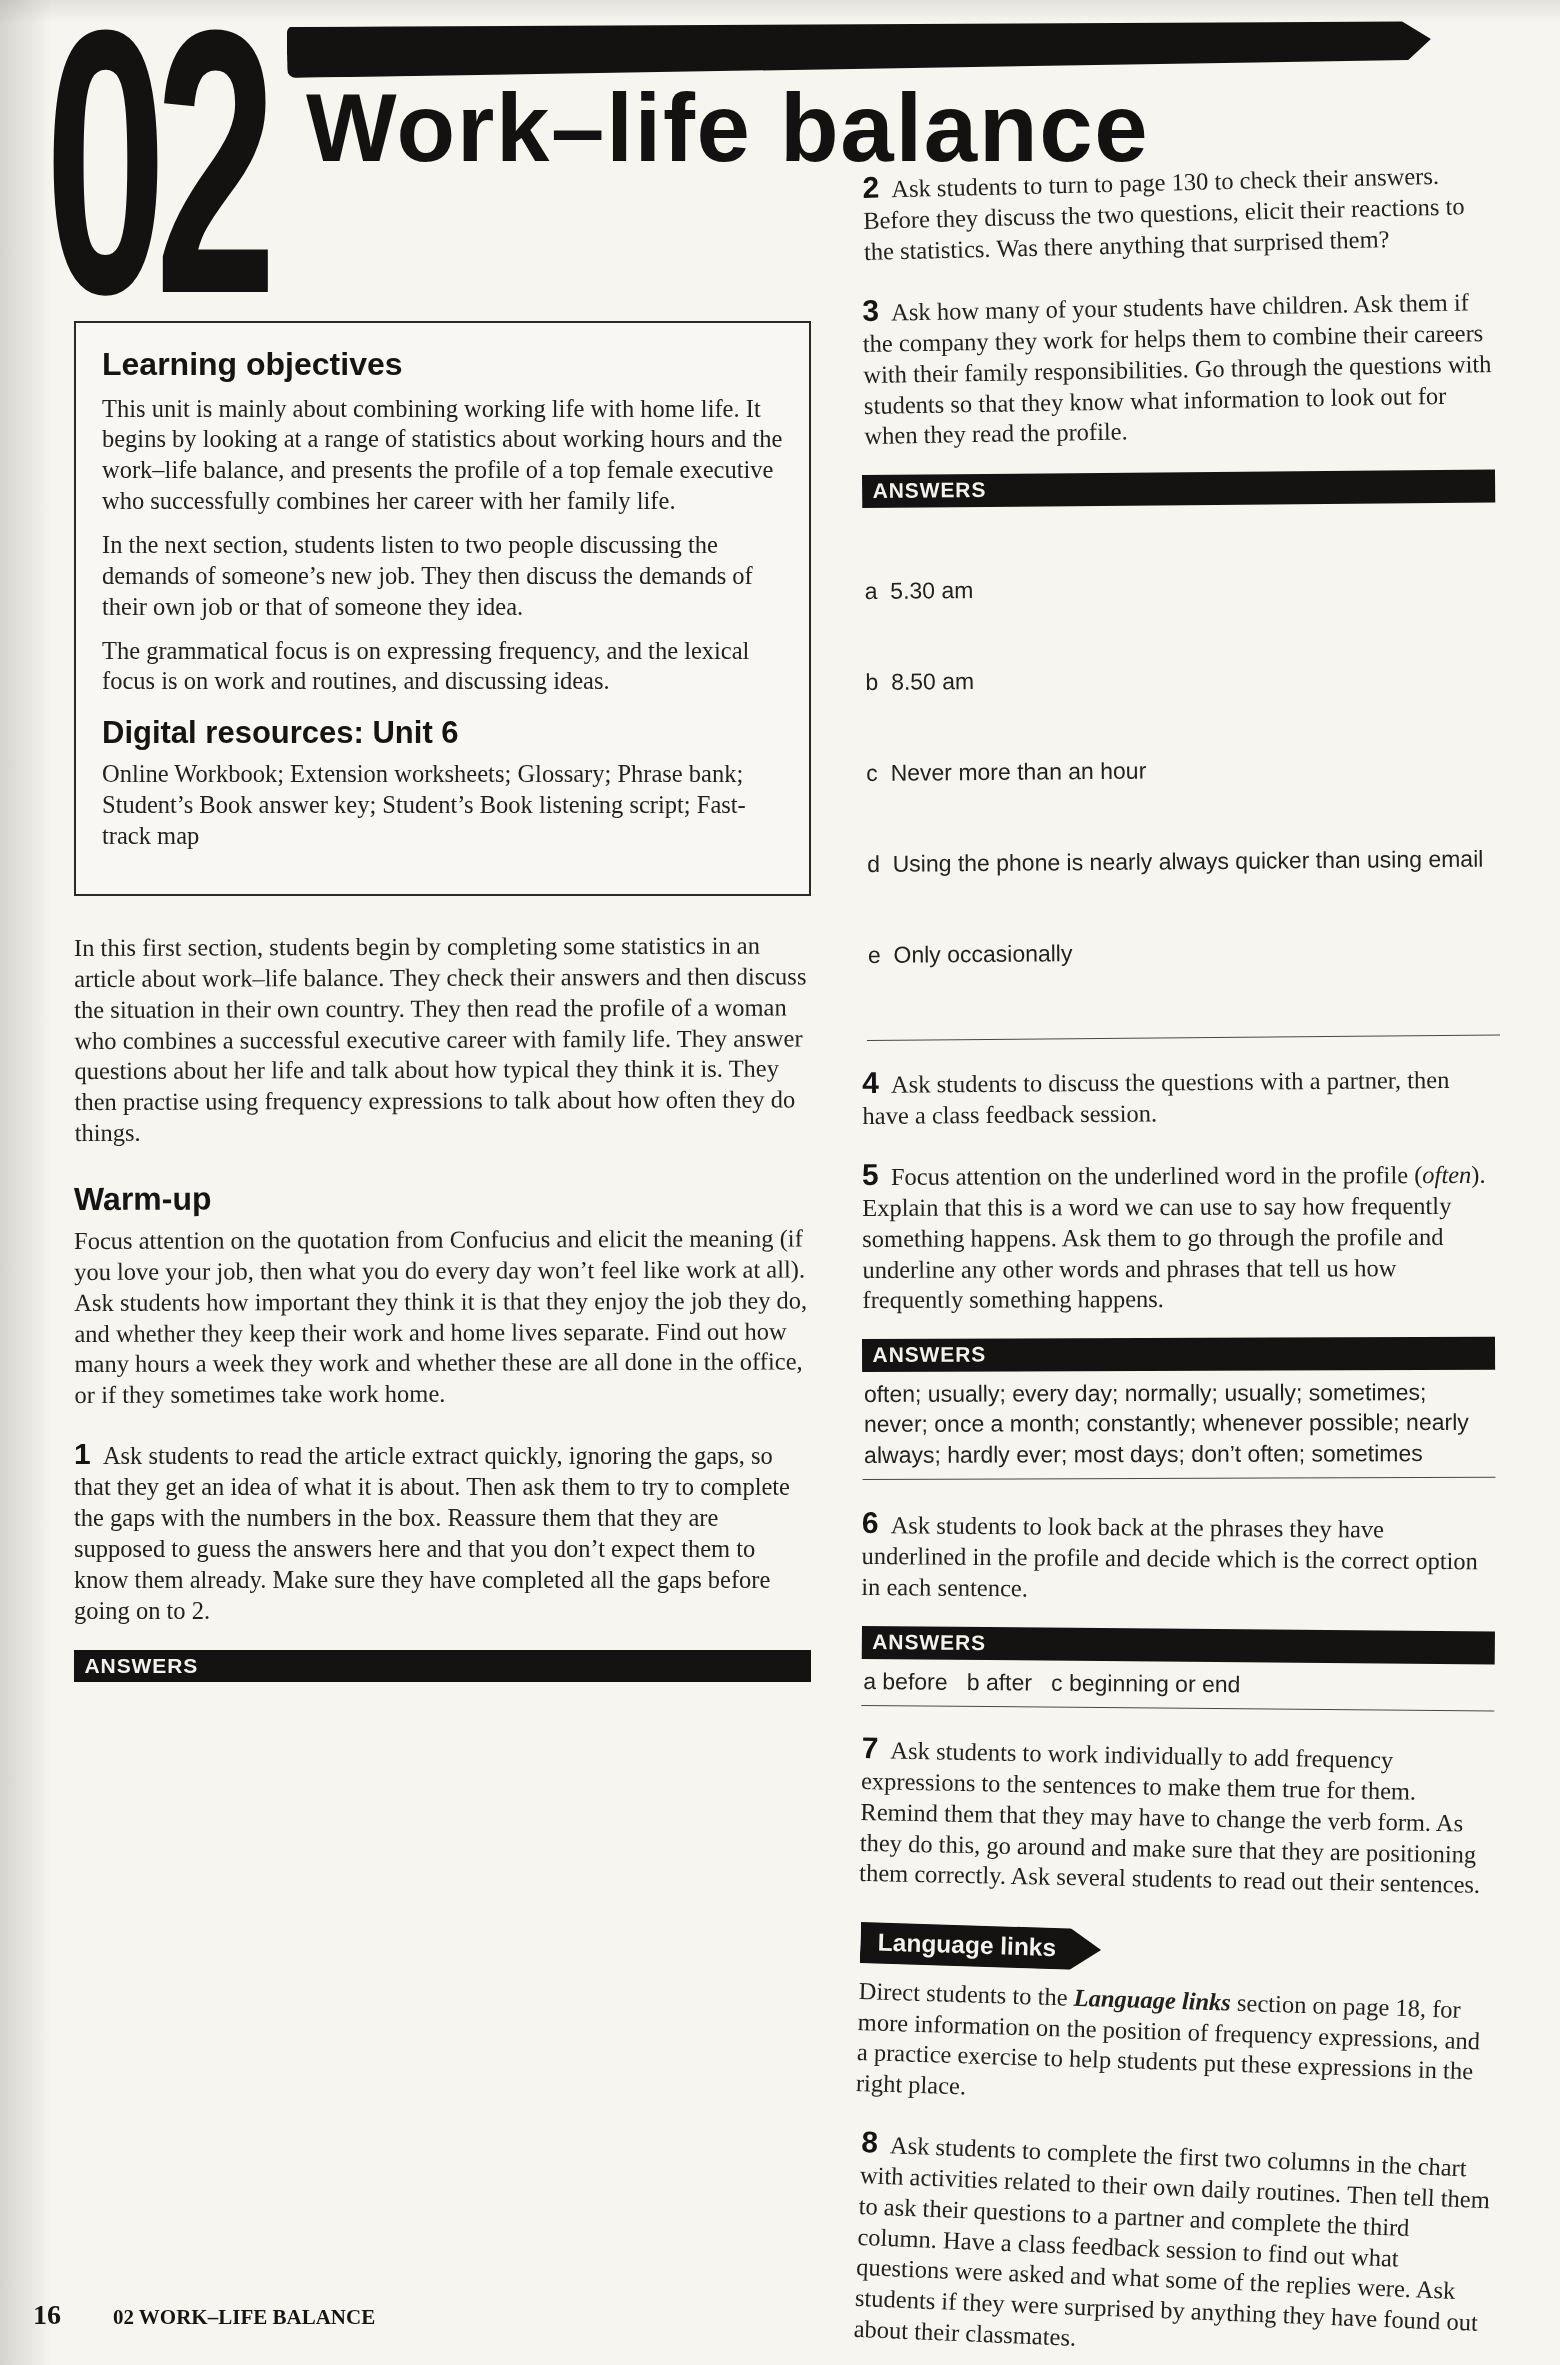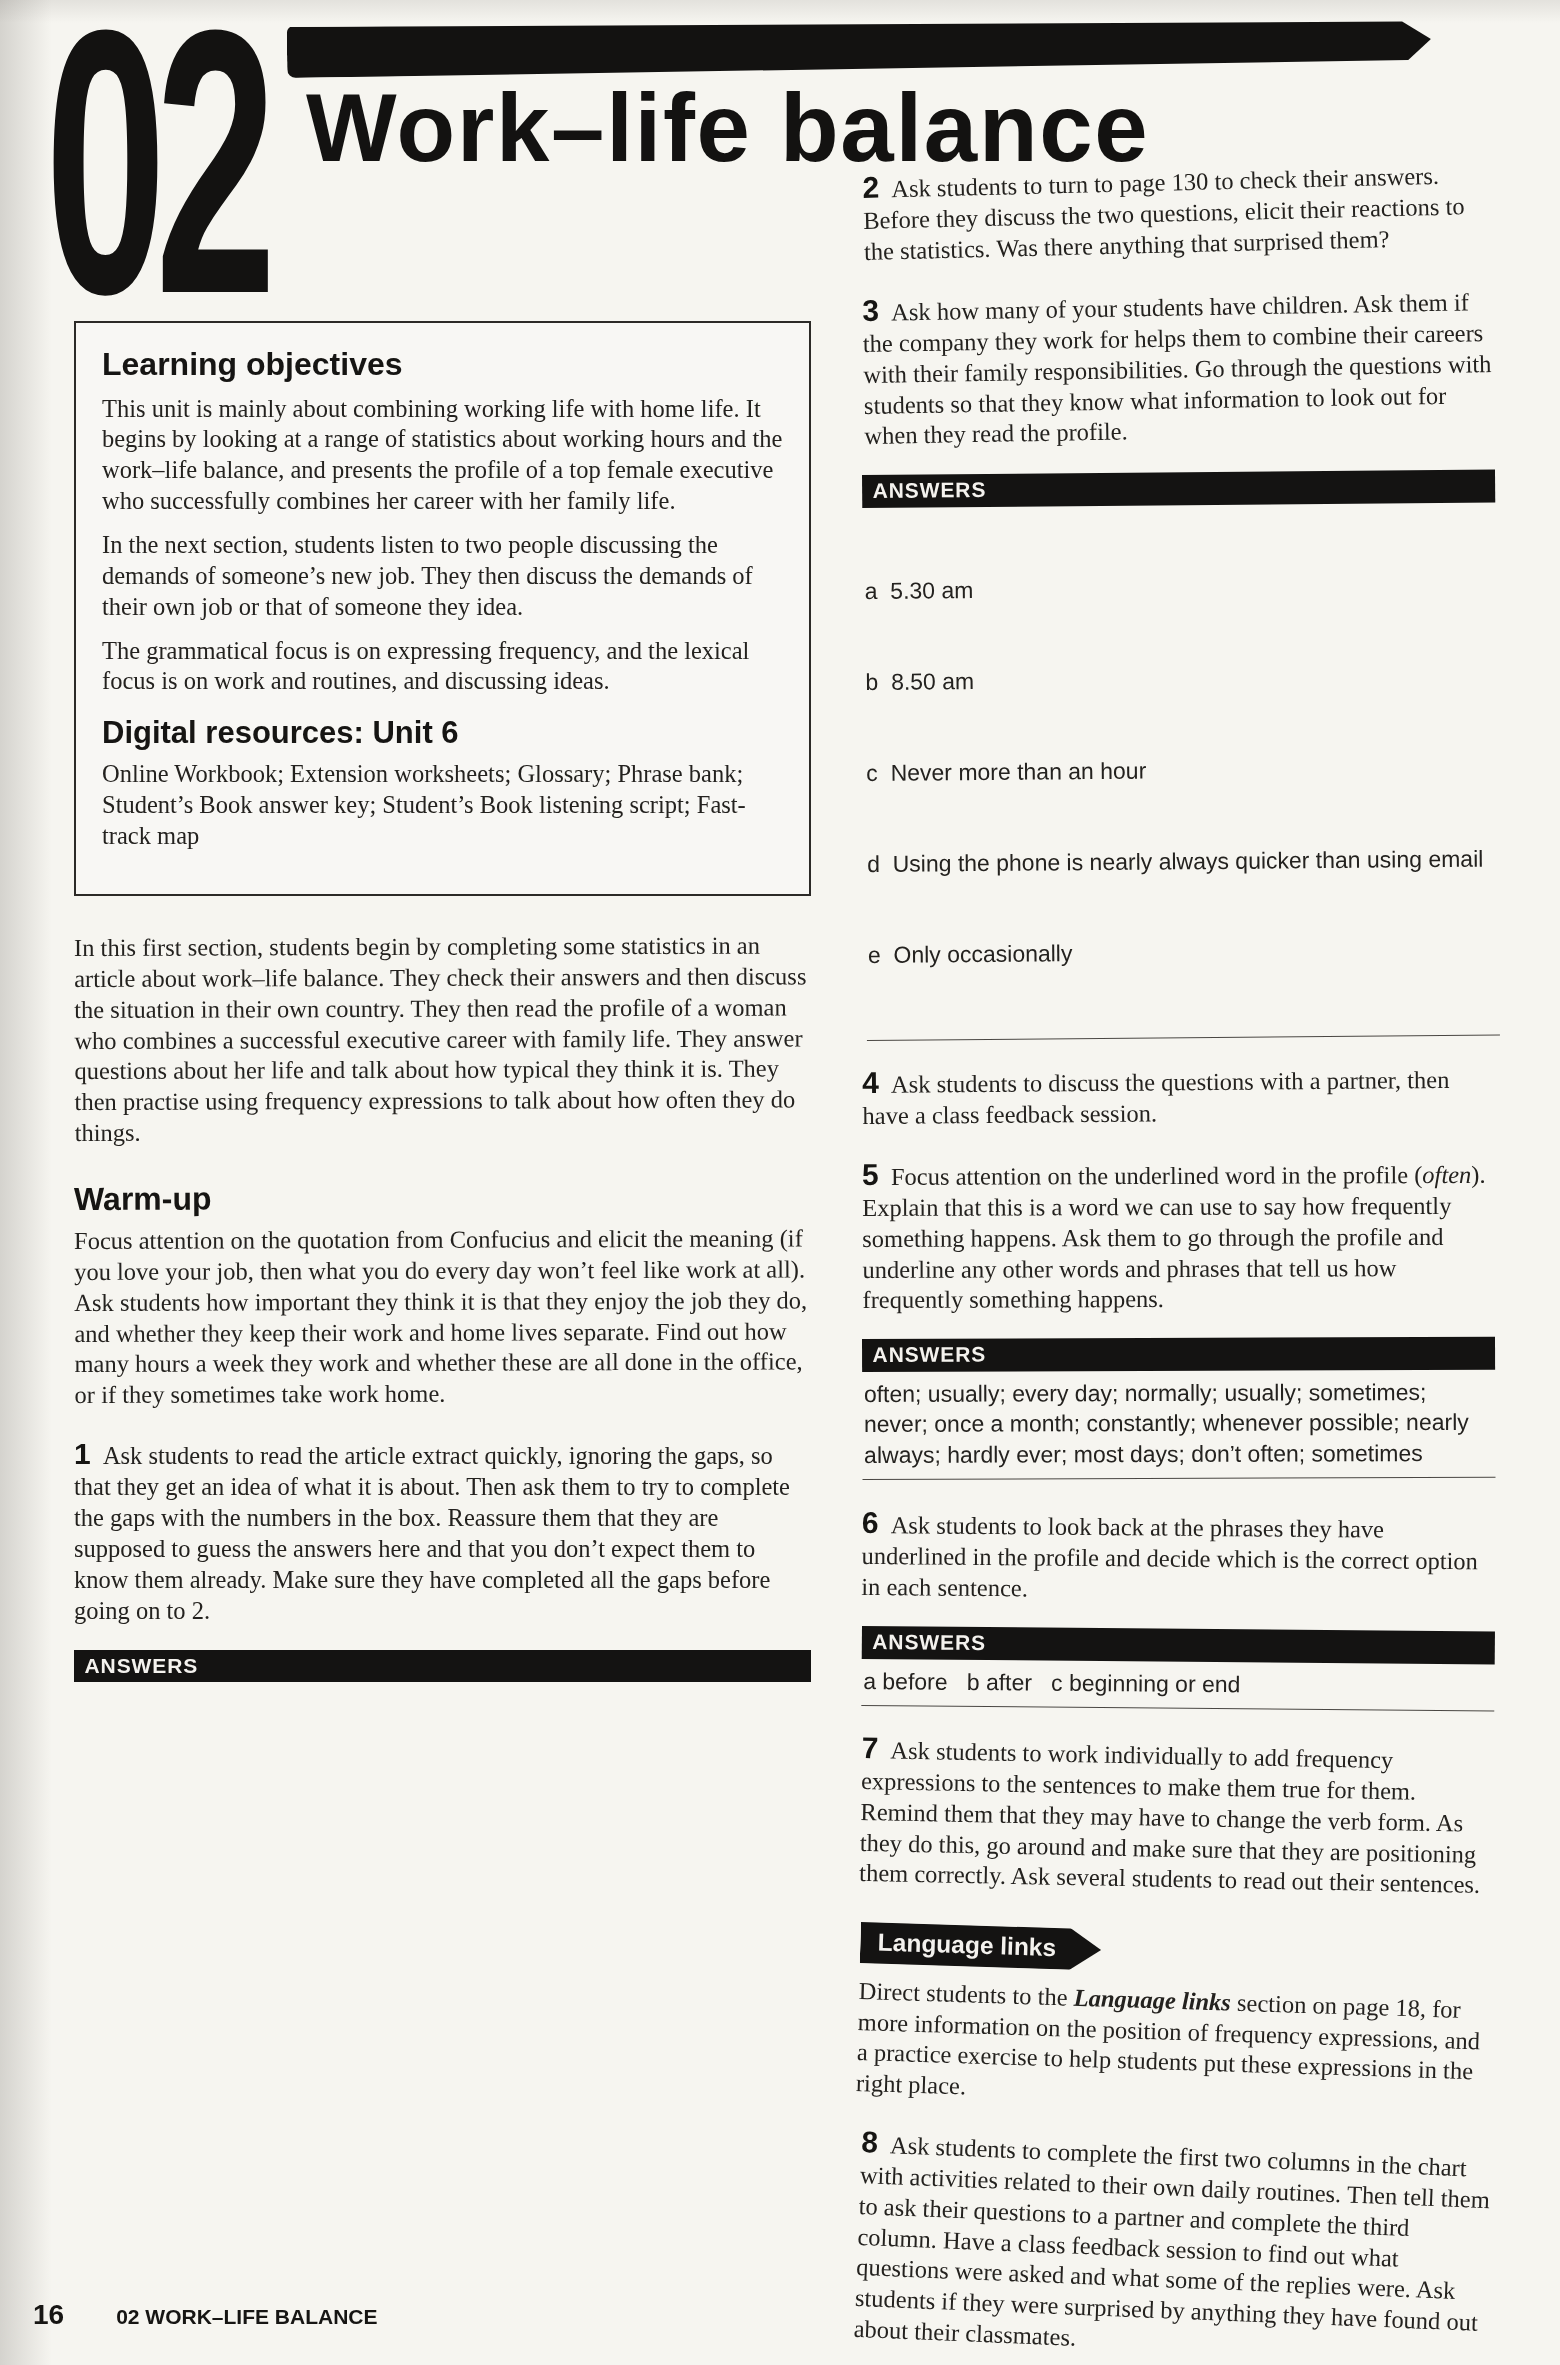--- a/index.html
+++ b/index.html
@@ -135,21 +135,21 @@
   .tilt-n05 { transform:rotate(-0.5deg); transform-origin:left top; }
   .tilt-0   { transform:rotate(-0.2deg); transform-origin:left top; }
   .tilt-p05 { transform:rotate(0.5deg);  transform-origin:left top; }
   .tilt-p10 { transform:rotate(1.1deg);  transform-origin:left top; }
   .tilt-p18 { transform:rotate(1.8deg);  transform-origin:left top; }
   .tilt-p24 { transform:rotate(2.3deg);  transform-origin:left top; }
 
   
   .footer {
     position:absolute; left:33px; top:2299px;
-    font-family:Liberation Sans, sans-serif;
+    font-family:Liberation Serif, serif;
     font-weight:bold; color:#161513;
     display:flex; align-items:baseline; gap:52px;
   }
   .footer .pageno { font-size:28px; }
   .footer .ftext  { font-size:21px; }
 </style>
 </head>
 <body>
 
 <div class="edge-shade"></div>

